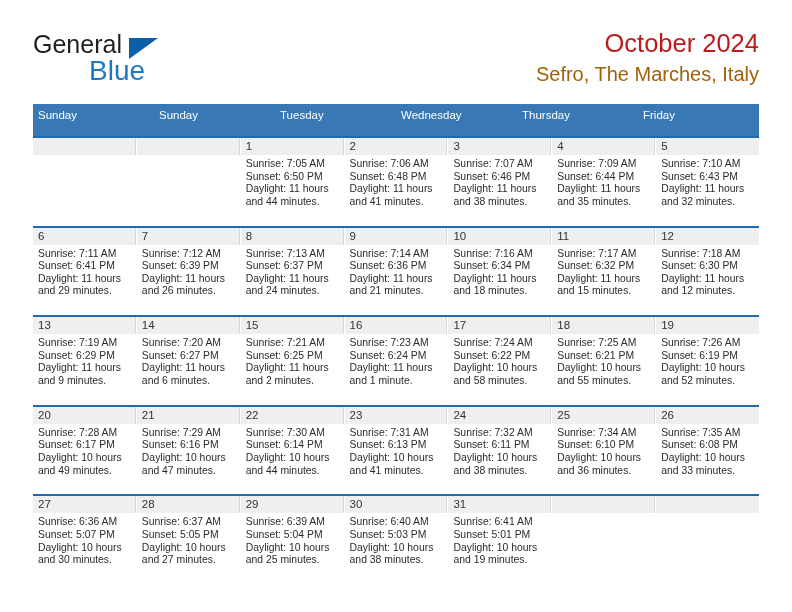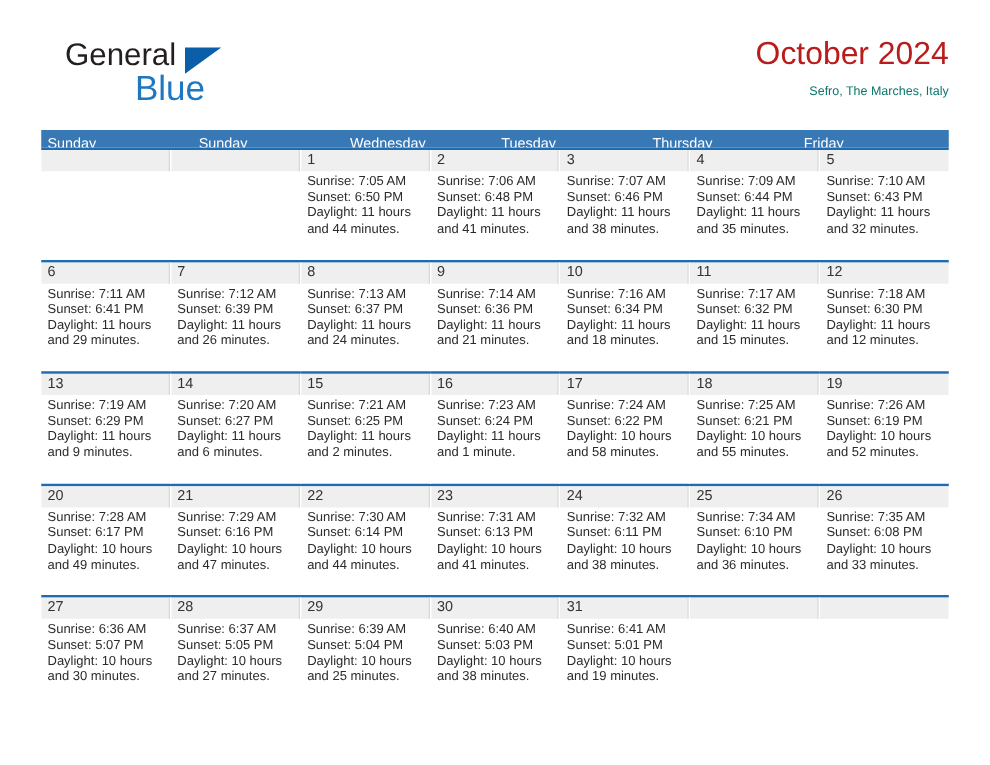--- a/index.html
+++ b/index.html
@@ -28,21 +28,20 @@
     top: 28px;
     right: 33px;
     height: 68px;
   }
   .logo {
     position: absolute;
     left: 0;
     top: 2px;
     width: 200px;
     height: 56px;
-    margin-left: 19px;
   }
   .logo-general {
     position: absolute;
     left: 0;
     top: 0;
     font-size: 25px;
     letter-spacing: 0px;
     color: #231f20;
     font-family: "Liberation Sans", sans-serif;
   }
@@ -70,39 +69,39 @@
     top: 0;
     text-align: right;
   }
   .cal-title {
     font-size: 25.5px;
     color: #b91c1c;
     line-height: 30px;
     white-space: nowrap;
   }
   .cal-subtitle {
-    font-size: 10px;
-    color: #0f766e;
+    font-size: 20px;
+    color: #a16207;
     line-height: 20px;
     margin-top: 6px;
     white-space: nowrap;
     text-align: right;
   }
 
   
   .calendar {
     position: absolute;
     left: 33px;
     top: 104px;
     width: 726px;
   }
   .weekday-row {
     display: flex;
     background: #3778b5;
-    height: 14px;
+    height: 32px;
   }
   .weekday {
     flex: 1 1 0;
     color: #ffffff;
     font-size: 11.5px;
     line-height: 22px;
     padding-left: 5px;
     box-sizing: border-box;
     white-space: nowrap;
     overflow: hidden;
@@ -170,22 +169,22 @@
       <div class="cal-subtitle">Sefro, The Marches, Italy</div>
     </div>
 
   </div>
 
   <div class="calendar">
 
     <div class="weekday-row">
       <div class="weekday">Sunday</div>
       <div class="weekday">Sunday</div>
+      <div class="weekday">Tuesday</div>
       <div class="weekday">Wednesday</div>
-      <div class="weekday">Tuesday</div>
       <div class="weekday">Thursday</div>
       <div class="weekday">Friday</div>
     </div>
 
     <div class="week-row">
       <div class="day-cell">
           <div class="day-number-strip">
             <div class="day-number"></div>
           </div>
           <div class="day-info">

